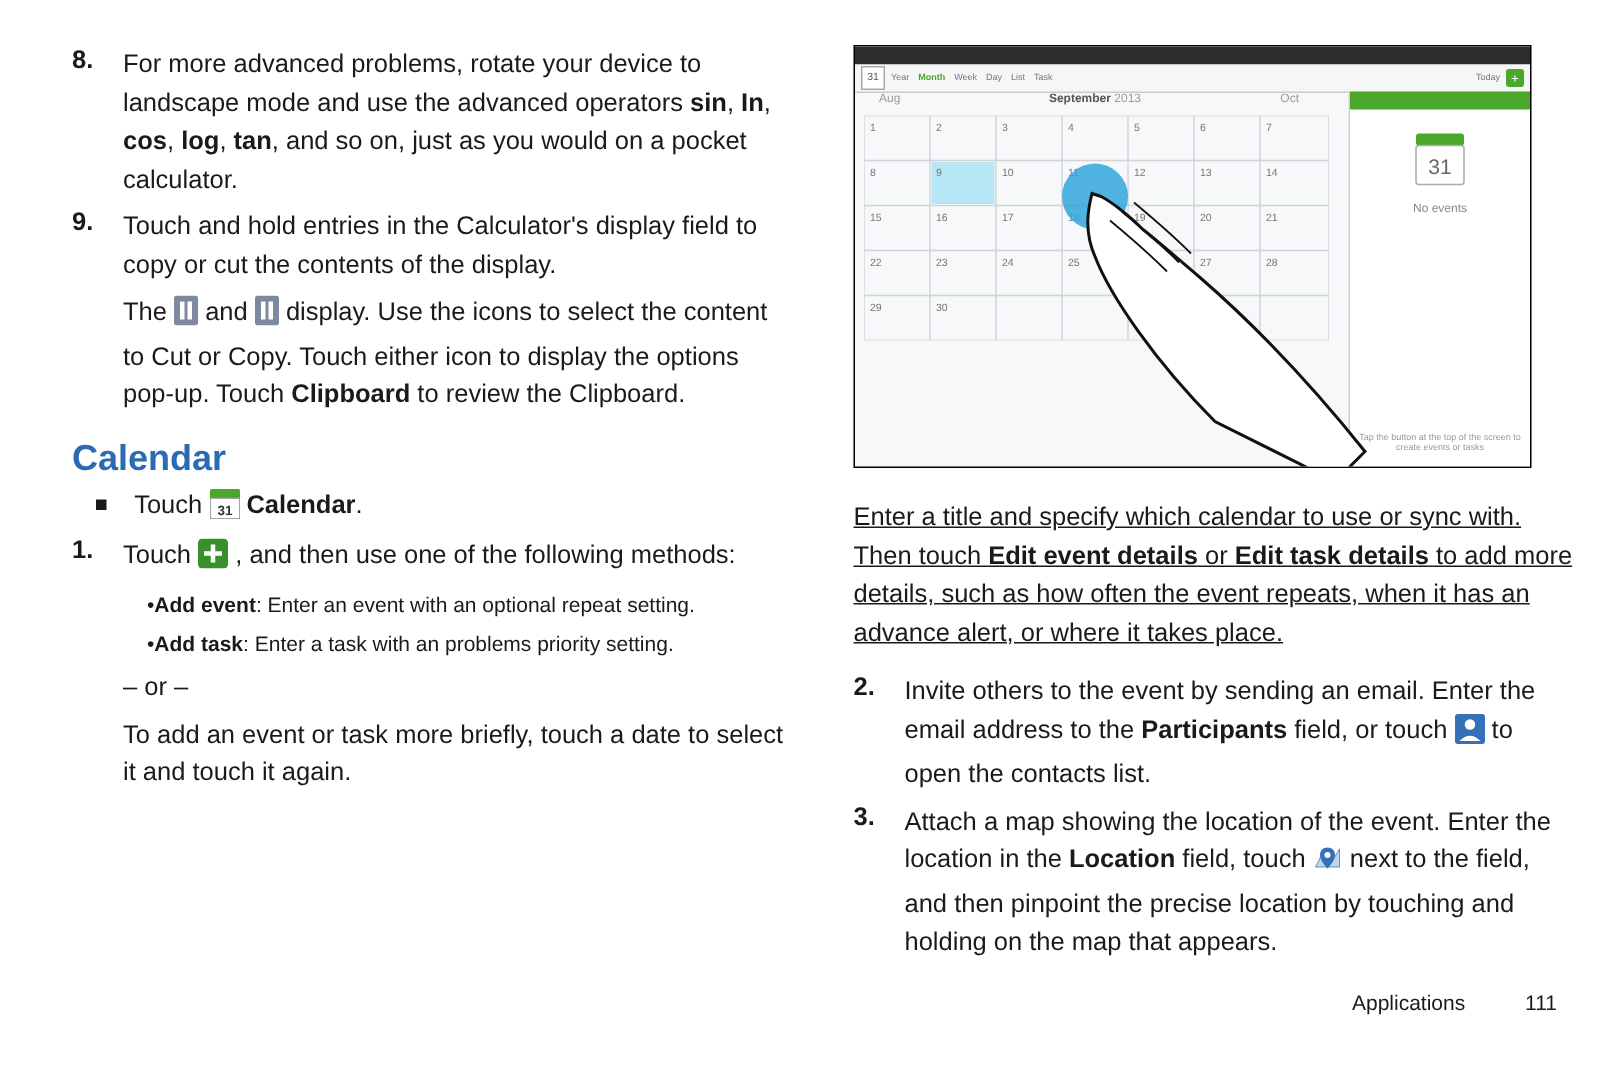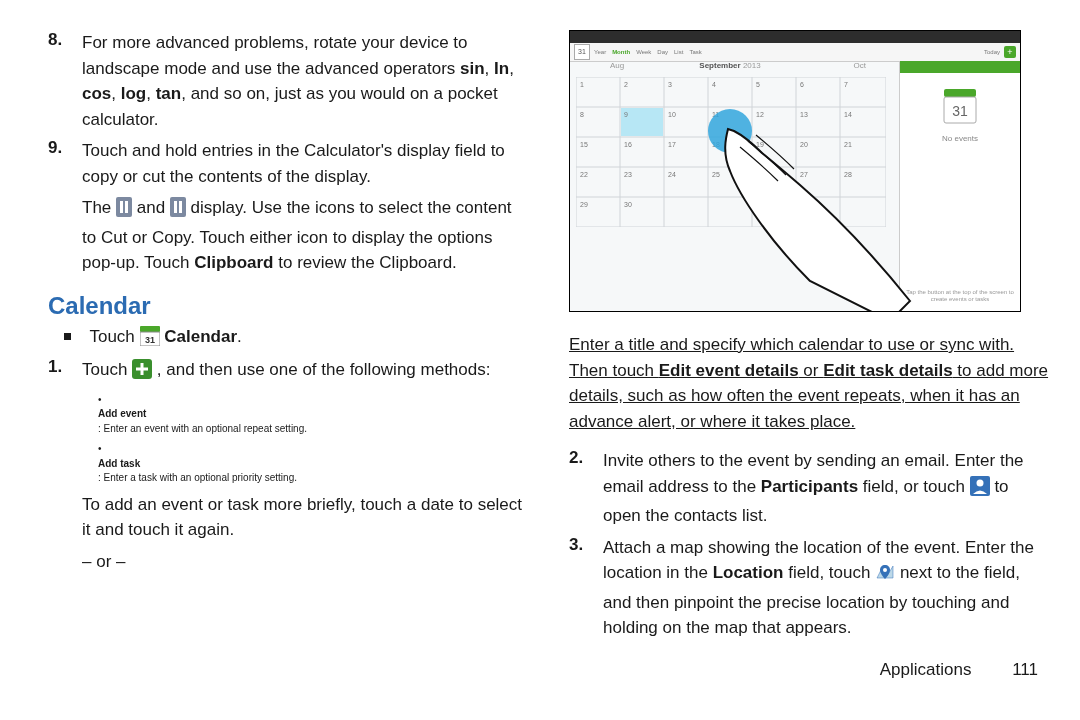--- a/index.html
+++ b/index.html
@@ -67,24 +67,23 @@
     display: inline-block;
     vertical-align: -4px;
   }
   .bullets {
     list-style: none;
     padding-left: 16px;
     margin: 6px 0 0 0;
   }
   .bullets li {
     font-family: Arial, sans-serif;
-    font-size: 10px;
+    font-size: 14px;
     line-height: 1.45;
     margin-bottom: 6px;
-    flex-direction: column;
   }
   .bullets li::before {
     content: "• ";
   }
   .sq-bullet {
     display: inline-block;
     width: 7px;
     height: 7px;
     background: #1a1a1a;
     margin-right: 14px;
@@ -97,21 +96,21 @@
     background: #f6f8f9;
     position: relative;
     margin: 0 0 20px 0;
     overflow: hidden;
   }
   .footer {
     width: 1080px;
     box-sizing: border-box;
     padding: 0 42px;
     text-align: right;
-    font-size: 17px;
+    font-size: 14px;
     color: #1a1a1a;
   }
   .footer .pg {
     display: inline-block;
     margin-left: 36px;
   }
 </style>
 </head>
 <body>
 
@@ -181,25 +180,25 @@
               </svg>
           </span>
           <span> , and then use one of the following methods:</span>
           <ul class="bullets">
             <li>
                 <b>Add event</b>
                 <span>: Enter an event with an optional repeat setting.</span>
               </li>
             <li>
                 <b>Add task</b>
-                <span>: Enter a task with an optional priority setting.</span>
+                <span>: Enter a task with an problems priority setting.</span>
               </li>
           </ul>
+          <div style="margin:6px 0;">– or –</div>
           <div>To add an event or task more briefly, touch a date to select it and touch it again.</div>
-          <div style="margin:6px 0;">– or –</div>
         </span>
       </li>
     </ul>
   </div>
 
   <div class="col">
 
     <div class="figure">
 
       <div style="position:absolute;top:0;left:0;right:0;height:12px;background:#2d2d2d;"></div>
@@ -211,21 +210,21 @@
         <span style="color:#777;margin-right:6px;">Week</span>
         <span style="color:#777;margin-right:6px;">Day</span>
         <span style="color:#777;margin-right:6px;">List</span>
         <span style="color:#777;">Task</span>
         <span style="flex:1;"></span>
         <span style="color:#777;margin-right:4px;">Today</span>
         <span style="display:inline-block;width:12px;height:12px;background:#4aa72a;color:#fff;text-align:center;line-height:12px;margin-right:4px;border-radius:2px;font-size:9px;">+</span>
       </div>
 
       <div style="position:absolute;top:30px;left:0;width:320px;height:16px;text-align:center;font-size:8px;color:#555;">
-        <span style="position:absolute;left:40px;color:#999;">Aug</span>
+        <span style="position:absolute;left:16px;color:#999;">Aug</span>
         <b>September</b><span style="color:#999;margin-top:16px;"> 2013</span>
         <span style="position:absolute;right:24px;color:#999;">Oct</span>
       </div>
 
       <div style="position:absolute;top:46px;left:6px;width:310px;height:150px;">
         <svg width="310" height="150">
           <g stroke="#d0d4d8" stroke-width="1">
             <line x1="0" y1="0" x2="310" y2="0"></line>
               <line x1="0" y1="30" x2="310" y2="30"></line>
               <line x1="0" y1="60" x2="310" y2="60"></line>

